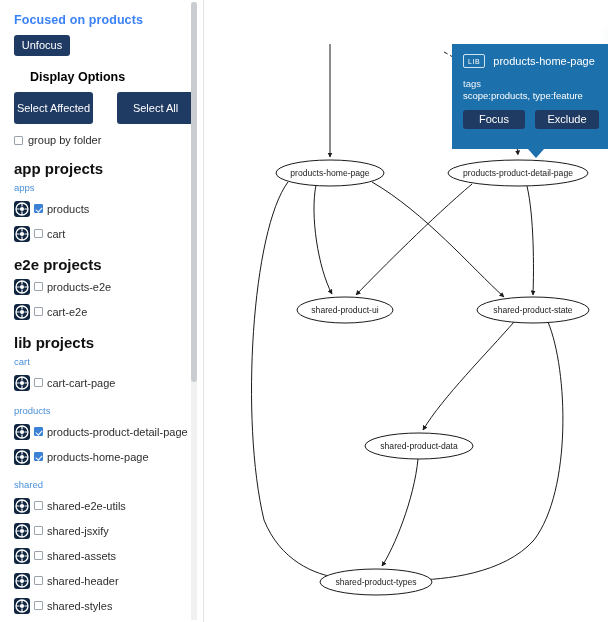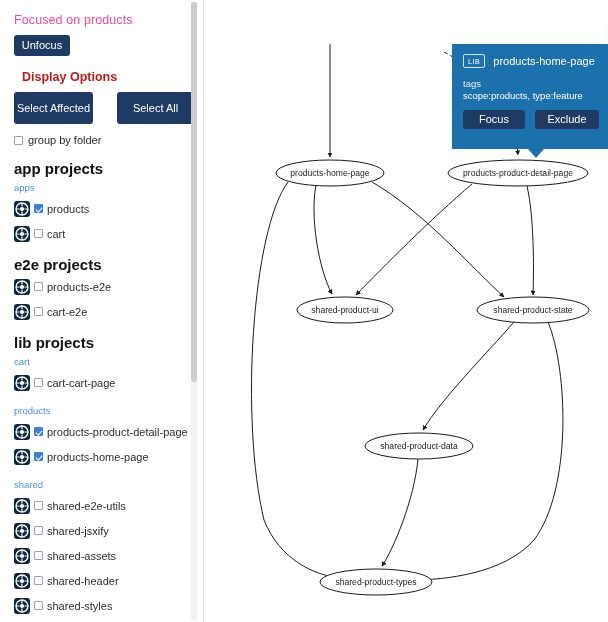--- a/index.html
+++ b/index.html
@@ -21,22 +21,22 @@
   #sidebar {
     position: absolute;
     left: 0; top: 0;
     width: 197px; height: 622px;
     background: #ffffff;
     overflow: hidden;
     padding: 10px 0 0 14px;
   }
   .focus-title {
     font-size: 12.5px;
-    color: #ec4899;
-    font-weight: 400;
+    color: #3b82f6;
+    font-weight: 700;
     letter-spacing: .1px;
     margin: 3px 0 8px 0;
   }
   .btn-navy {
     display: inline-flex;
     align-items: center;
     justify-content: center;
     text-align: center;
     background: #1f3a63;
     color: #ffffff;
@@ -44,23 +44,23 @@
     border-radius: 3px;
     font-size: 11px;
     font-family: "Liberation Sans", sans-serif;
     line-height: 1.12;
     cursor: pointer;
     padding: 0;
   }
   #unfocus-btn { width: 56px; height: 21px; margin-bottom: 14px; }
   .section-title {
     font-size: 12.5px;
-    color: #b91c1c;
+    color: #000000;
     font-weight: 600;
-    margin: 0 0 8px 8px;
+    margin: 0 0 8px 16px;
   }
   .display-row { display: flex; gap: 24px; margin-bottom: 10px; }
   #select-affected-btn { width: 79px; height: 32px; }
   #select-all-btn { width: 77px; height: 32px; }
 
   .checkbox-row {
     display: flex;
     align-items: center;
     gap: 5px;
     margin-bottom: 9px;

